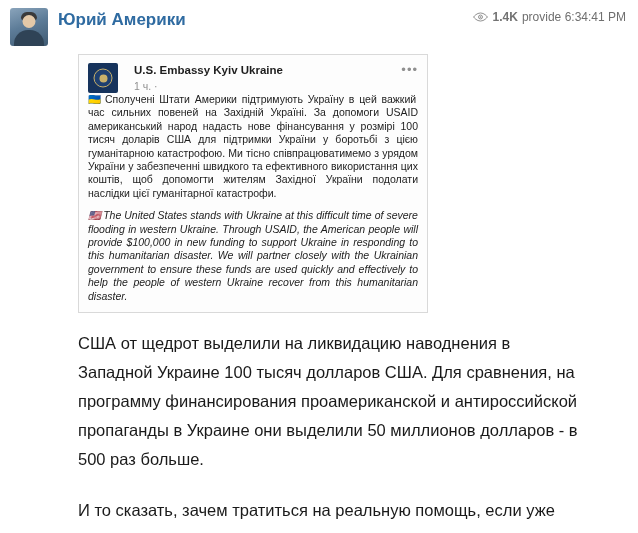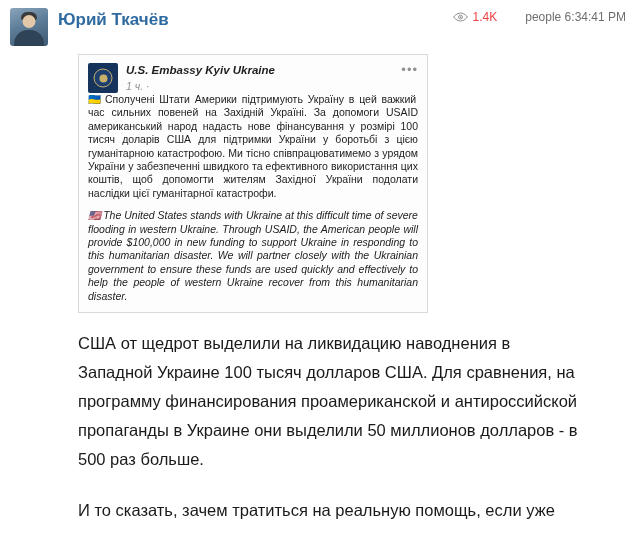--- a/index.html
+++ b/index.html
@@ -83,22 +83,23 @@
     align-items: center;
     font-size: 12px;
     color: #7d7d7d;
   }
   .eye-icon {
     margin-right: 5px;
     display: inline-flex;
     align-items: center;
   }
   .views-count {
-    margin-right: 28px;
-    color: #ef4444;
+    margin-right: 4px;
+    color: #737373;
+    font-weight: bold;
   }
   .edited {
     color: #6f6f6f;
   }
   
   .quote {
     margin: 6px 0 0 68px;
     width: 350px;
     border: 1px solid #d9d9d9;
     background: #fdfdfd;
@@ -136,22 +137,21 @@
     position: absolute;
     left: 50%;
     top: 50%;
     transform: translate(-50%, -50%);
     width: 8px;
     height: 8px;
     border-radius: 50%;
     background: #c8b06a;
   }
   .q-names {
-    margin-left: 8px;
-    font-style: italic;
+    margin-left: 16px;
   }
   .q-title {
     font-size: 11.5px;
     font-weight: bold;
     color: #1e1e1e;
     line-height: 14px;
   }
   .q-sub {
     font-size: 10.5px;
     color: #8f8f8f;
@@ -202,33 +202,33 @@
 <body>
 
 <div class="post">
 
   <div class="header">
     <div class="avatar">
       <div class="hair"></div>
       <div class="face"></div>
       <div class="body"></div>
     </div>
-    <div class="author">Юрий Ткачёв</div>
+    <div class="author">Юрий Америки</div>
   </div>
 
   <div class="meta">
     <span class="eye-icon">
       <svg width="15" height="10" viewBox="0 0 16 10">
         <path d="M8 0.7C4.2 0.7 1.3 4 0.6 5c0.7 1 3.6 4.3 7.4 4.3S14.7 6 15.4 5C14.7 4 11.8 0.7 8 0.7z" fill="none" stroke="#8a8a8a" stroke-width="1"></path>
         <circle cx="8" cy="5" r="2.1" fill="none" stroke="#8a8a8a" stroke-width="1"></circle>
         <circle cx="8" cy="5" r="0.9" fill="#8a8a8a"></circle>
       </svg>
     </span>
     <span class="views-count">1.4K</span>
-    <span class="edited">people 6:34:41 PM</span>
+    <span class="edited">provide 6:34:41 PM</span>
   </div>
 
   <div class="quote">
     <div class="quote-head">
       <div class="q-avatar">
         <div class="seal"></div>
       </div>
       <div class="q-names">
         <div class="q-title">U.S. Embassy Kyiv Ukraine</div>
         <div class="q-sub">1 ч. ·</div>

